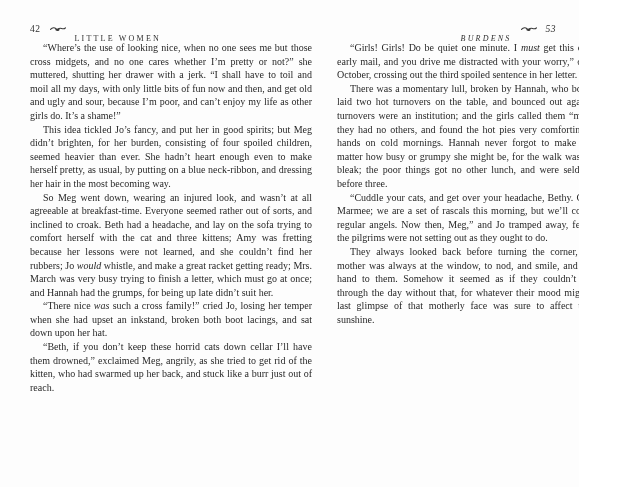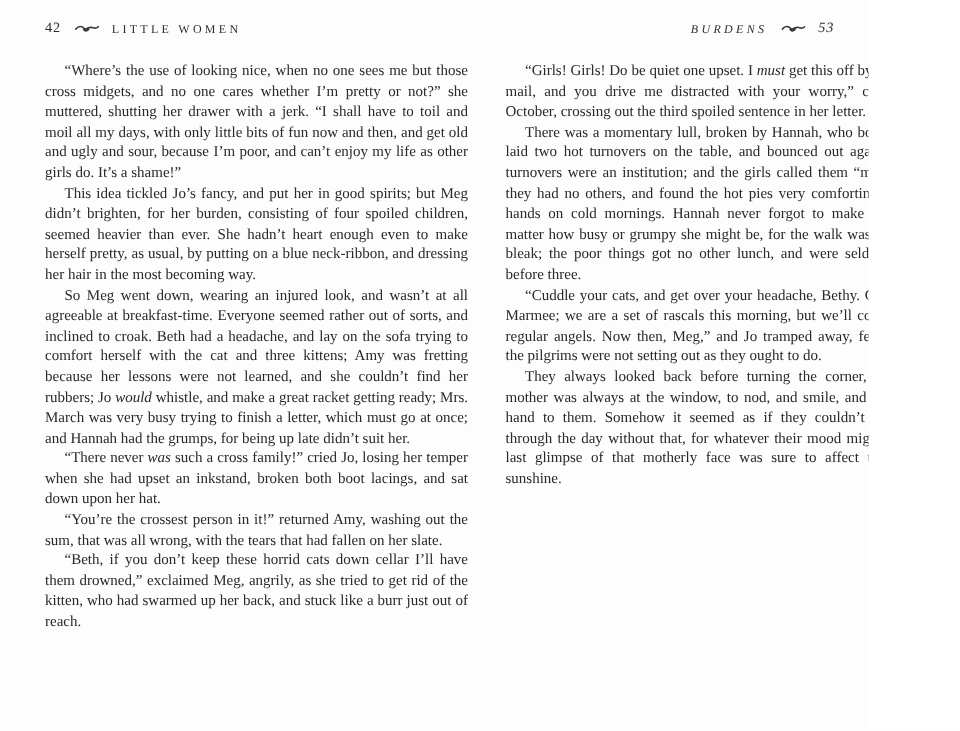--- a/index.html
+++ b/index.html
@@ -19,20 +19,21 @@
   }
   .page-header{
     position:absolute;top:14px;
     display:flex;align-items:center;
     color:var(--header-text);
     font-size:8.5px;
   }
   .page-header .running-title{
     letter-spacing:2.2px;
     font-size:8px;
+    margin-top:20px;
   }
   .page-header .page-number{
     font-size:9.5px;
     letter-spacing:0.5px;
   }
   .header-left{left:30px;}
   .header-right{right:23px;font-style:italic;}
   .ornament{
     display:inline-block;
     margin:0 9px;
@@ -76,25 +77,24 @@
         <path d="M0.5,3.4 C2.5,1.2 4.5,1.2 6.2,3.0 C7.2,4.1 8.3,4.3 9.2,3.2 C8.6,4.8 7.0,4.9 6.0,3.9 C7.6,3.1 9.6,1.6 11.5,2.4 C13.2,3.1 14.5,2.9 15.5,1.8" fill="none" stroke="#3a3a3a" stroke-width="1.1" stroke-linecap="round"></path>
       </svg>
     </span>
     <span class="page-number">53</span>
   </div>
 
   <div class="page-body body-left">
       <p><span>“Where’s the use of looking nice, when no one sees me but those cross midgets, and no one cares whether I’m pretty or not?” she muttered, shutting her drawer with a jerk. “I shall have to toil and moil all my days, with only little bits of fun now and then, and get old and ugly and sour, because I’m poor, and can’t enjoy my life as other girls do. It’s a shame!”</span></p>
       <p><span>This idea tickled Jo’s fancy, and put her in good spirits; but Meg didn’t brighten, for her burden, consisting of four spoiled children, seemed heavier than ever. She hadn’t heart enough even to make herself pretty, as usual, by putting on a blue neck-ribbon, and dressing her hair in the most becoming way.</span></p>
       <p><span>So Meg went down, wearing an injured look, and wasn’t at all agreeable at breakfast-time. Everyone seemed rather out of sorts, and inclined to croak. Beth had a headache, and lay on the sofa trying to comfort herself with the cat and three kittens; Amy was fretting because her lessons were not learned, and she couldn’t find her rubbers; Jo </span><em>would</em><span> whistle, and make a great racket getting ready; Mrs. March was very busy trying to finish a letter, which must go at once; and Hannah had the grumps, for being up late didn’t suit her.</span></p>
-      <p><span>“There never </span><em>was</em><span> such a cross family!” cried Jo, losing her temper when she had upset an inkstand, broken both boot lacings, and sat down upon her hat.</span></p>
-      <p><span>“You’re the crossest person in it!” returned Amy, washing out the sum, that was all wrong, with the tears that had fallen on her slate.</span></p>
+      <p><span>“There nice </span><em>was</em><span> such a cross family!” cried Jo, losing her temper when she had upset an inkstand, broken both boot lacings, and sat down upon her hat.</span></p>
       <p><span>“Beth, if you don’t keep these horrid cats down cellar I’ll have them drowned,” exclaimed Meg, angrily, as she tried to get rid of the kitten, who had swarmed up her back, and stuck like a burr just out of reach.</span></p>
     </div>
 
   <div class="page-body body-right">
-      <p><span>“Girls! Girls! Do be quiet one upset. I </span><em>must</em><span> get this off by the early mail, and you drive me distracted with your worry,” cried Mrs. October, crossing out the third spoiled sentence in her letter.</span></p>
+      <p><span>“Girls! Girls! Do be quiet one minute. I </span><em>must</em><span> get this off by the early mail, and you drive me distracted with your worry,” cried Mrs. October, crossing out the third spoiled sentence in her letter.</span></p>
       <p><span>There was a momentary lull, broken by Hannah, who bounced in, laid two hot turnovers on the table, and bounced out again. These turnovers were an institution; and the girls called them “muffs,” for they had no others, and found the hot pies very comforting to their hands on cold mornings. Hannah never forgot to make them, no matter how busy or grumpy she might be, for the walk was long and bleak; the poor things got no other lunch, and were seldom home before three.</span></p>
       <p><span>“Cuddle your cats, and get over your headache, Bethy. Good-bye, Marmee; we are a set of rascals this morning, but we’ll come home regular angels. Now then, Meg,” and Jo tramped away, feeling that the pilgrims were not setting out as they ought to do.</span></p>
       <p><span>They always looked back before turning the corner, for their mother was always at the window, to nod, and smile, and wave her hand to them. Somehow it seemed as if they couldn’t have got through the day without that, for whatever their mood might be, the last glimpse of that motherly face was sure to affect them like sunshine.</span></p>
     </div>
 
 </div>
 
 </body></html>

